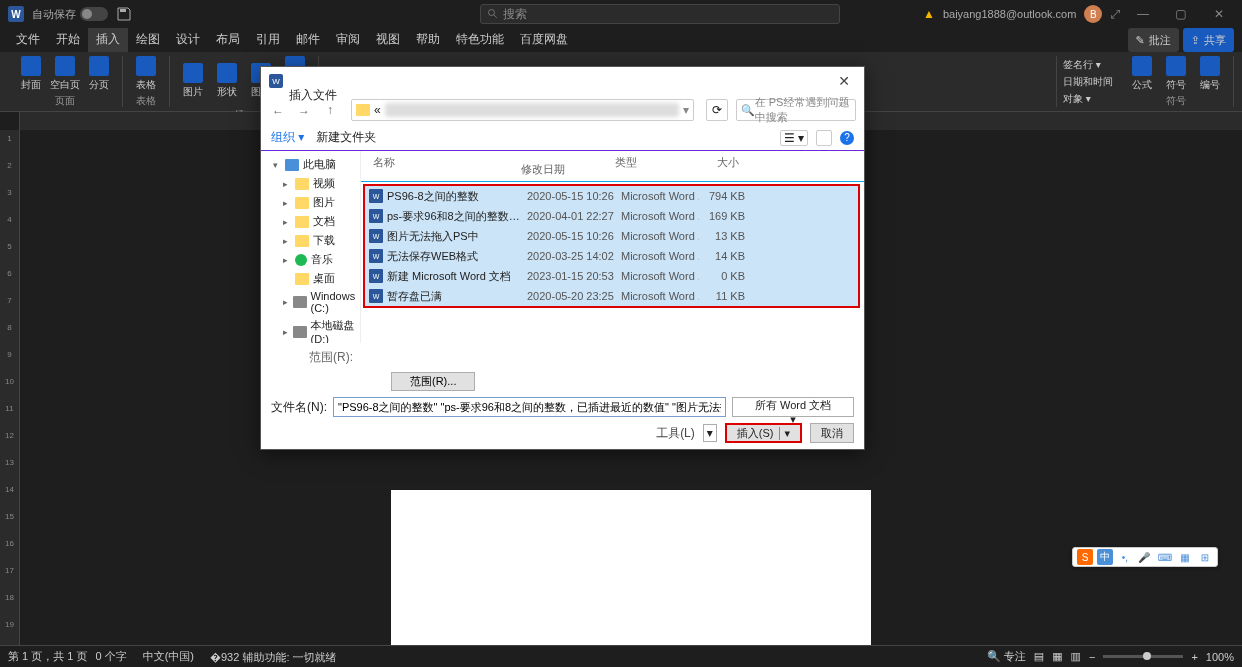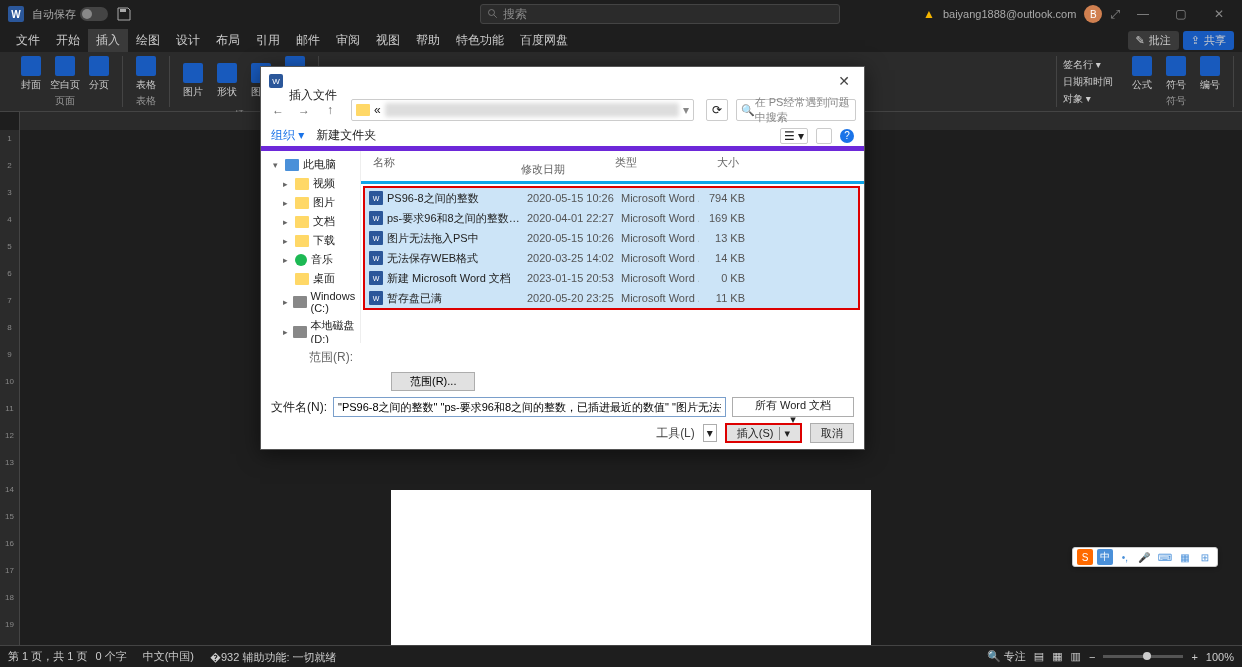--- a/index.html
+++ b/index.html
@@ -13,21 +13,21 @@
     .save-icon { width: 16px; height: 16px; color: #aaa; margin-right: 12px; }
     .doc-title { color: #aaa; font-size: 11px; }
     .search-bar { position: absolute; left: 480px; top: 4px; width: 360px; height: 20px; background: #2b2b2b; border: 1px solid #444; border-radius: 3px; display: flex; align-items: center; padding: 0 6px; }
     .search-bar svg { width: 12px; height: 12px; margin-right: 4px; }
     .titlebar-right { margin-left: auto; display: flex; align-items: center; gap: 8px; }
     .warn-icon { color: #f4b400; }
     .user-email { color: #aaa; font-size: 11px; }
     .avatar { width: 18px; height: 18px; background: #d08050; border-radius: 50%; display: flex; align-items: center; justify-content: center; color: white; font-size: 10px; }
     .win-btn { width: 30px; height: 20px; display: flex; align-items: center; justify-content: center; color: #888; }
     
-    .menubar { height: 24px; background: #1e1e1e; display: flex; align-items: center; padding: 0 8px; }
+    .menubar { height: 24px; background: #1e1e1e; display: flex; padding: 0 8px; }
     .menu-item { padding: 3px 8px; color: #ccc; font-size: 12px; }
     .menu-item.active { background: #3a3a3a; }
     .menubar-right { margin-left: auto; display: flex; gap: 4px; }
     .btn-comment { background: #3a3a3a; padding: 2px 8px; border-radius: 3px; font-size: 11px; display: flex; align-items: center; gap: 4px; }
     .btn-share { background: #185abd; padding: 2px 8px; border-radius: 3px; font-size: 11px; display: flex; align-items: center; gap: 4px; }
     
     .ribbon { height: 60px; background: #2b2b2b; border-bottom: 1px solid #444; display: flex; padding: 4px 8px; }
     .ribbon-group { display: flex; flex-direction: column; border-right: 1px solid #444; padding: 0 8px; }
     .ribbon-btns { display: flex; gap: 4px; flex: 1; }
     .ribbon-btn { display: flex; flex-direction: column; align-items: center; justify-content: center; width: 30px; font-size: 10px; color: #ccc; }
@@ -54,38 +54,38 @@
     .dlg-title { height: 28px; display: flex; align-items: center; padding: 0 8px; }
     .dlg-title-icon { width: 14px; height: 14px; background: #2b579a; color: white; font-size: 8px; display: flex; align-items: center; justify-content: center; border-radius: 2px; margin-right: 6px; }
     .dlg-title-text { font-size: 12px; margin-top: 29px; }
     .dlg-close { margin-left: auto; width: 24px; text-align: center; font-size: 14px; color: #444; }
     .dlg-nav { height: 30px; display: flex; align-items: center; padding: 0 8px; gap: 8px; }
     .nav-btn { width: 18px; height: 18px; display: flex; align-items: center; justify-content: center; color: #666; }
     .nav-path { flex: 1; height: 22px; border: 1px solid #ccc; border-radius: 2px; display: flex; align-items: center; padding: 0 4px; margin: 0 4px; gap: 4px; }
     .folder-icon { width: 14px; height: 12px; background: #ffd867; border-radius: 1px; }
     .nav-refresh { width: 22px; height: 22px; border: 1px solid #ccc; border-radius: 2px; display: flex; align-items: center; justify-content: center; }
     .nav-search { width: 120px; height: 22px; border: 1px solid #ccc; border-radius: 2px; padding: 0 4px; font-size: 11px; color: #888; display: flex; align-items: center; }
-    .dlg-toolbar { height: 26px; display: flex; align-items: center; padding: 0 10px; gap: 12px; border-bottom: 5px solid #6d28d9; font-size: 12px; }
+    .dlg-toolbar { height: 26px; display: flex; align-items: center; padding: 0 10px; gap: 12px; border-bottom: 1px solid #6d28d9; font-size: 12px; }
     .org-btn { color: #1a73e8; }
     .dlg-toolbar-right { margin-left: auto; display: flex; gap: 8px; align-items: center; }
     .tb-icon { width: 16px; height: 16px; border: 1px solid #ccc; border-radius: 2px; }
     .help-icon { width: 14px; height: 14px; background: #1a73e8; color: white; border-radius: 50%; display: flex; align-items: center; justify-content: center; font-size: 10px; }
     
     .dlg-body { flex: 1; display: flex; overflow: hidden; }
     .dlg-tree { width: 100px; border-right: 1px solid #eee; padding: 4px 0; font-size: 11px; overflow-y: auto;}
     .tree-item { display: flex; align-items: center; padding: 2px 4px 2px 12px; gap: 4px; }
     .tree-expand { width: 8px; color: #666; font-size: 9px; }
     .tree-icon { width: 14px; height: 12px; border-radius: 1px; flex-shrink: 0;}
     .tree-icon.pc { background: #4a90d9; }
     .tree-icon.folder { background: #ffd867; }
     .tree-icon.drive { background: #888; }
     .tree-icon.music { background: #1db954; border-radius: 50%; width: 12px; height: 12px; }
     
     .dlg-files { flex: 1; display: flex; flex-direction: column; }
-    .file-header { display: flex; border-bottom: 3px solid #0ea5e9; font-size: 11px; color: #666; padding: 4px 0; }
+    .file-header { display: flex; border-bottom: 1px solid #0ea5e9; font-size: 11px; color: #666; padding: 4px 0; }
     .col-name { width: 160px; padding-left: 12px; }
     .col-date { width: 94px; margin-top: 7px; }
     .col-type { width: 78px; }
     .col-size { width: 54px; text-align: right; padding-right: 8px; }
     .file-list { border: 2px solid #d00; margin: 2px 4px 2px 2px; }
     .file-row { display: flex; align-items: center; height: 20px; background: #cce4f7; font-size: 11px; }
     .file-row:nth-child(odd) { background: #cce4f7; }
     .file-row .file-icon { width: 14px; height: 14px; margin: 0 4px; background: #2b579a; border-radius: 1px; display: flex; align-items: center; justify-content: center; color: white; font-size: 7px; flex-shrink: 0;}
     .fr-name { width: 140px; overflow: hidden; white-space: nowrap; text-overflow: ellipsis; }
     .fr-date { width: 94px; color: #555; }

